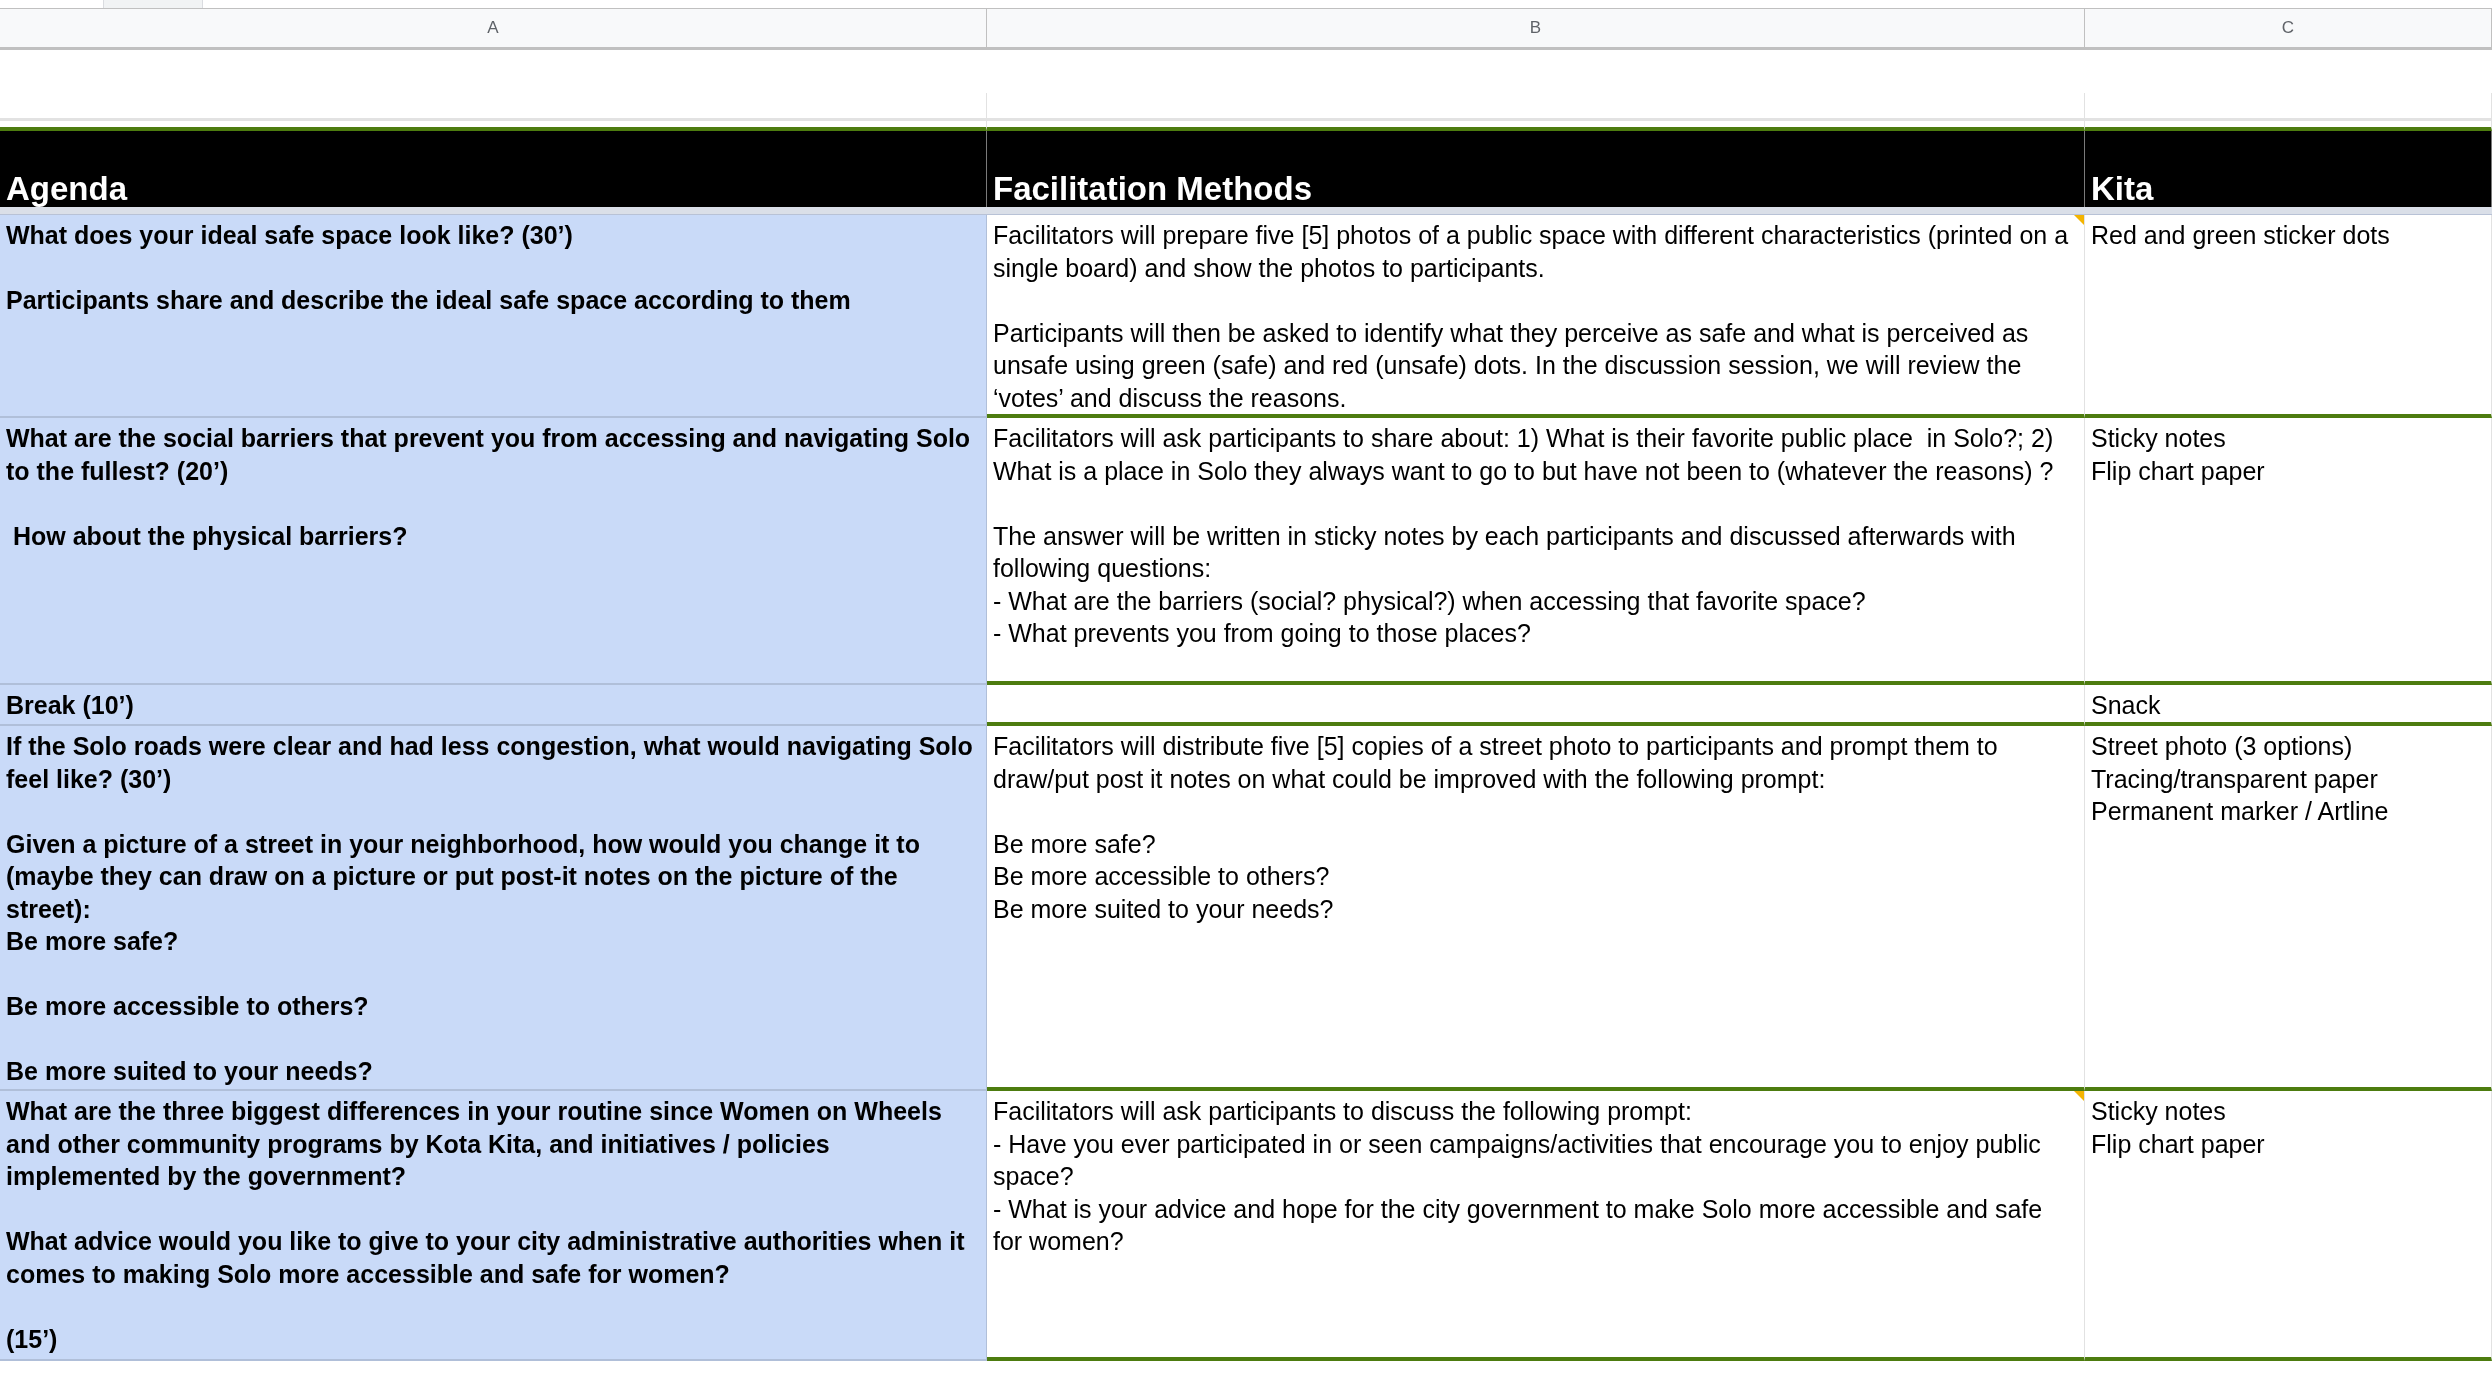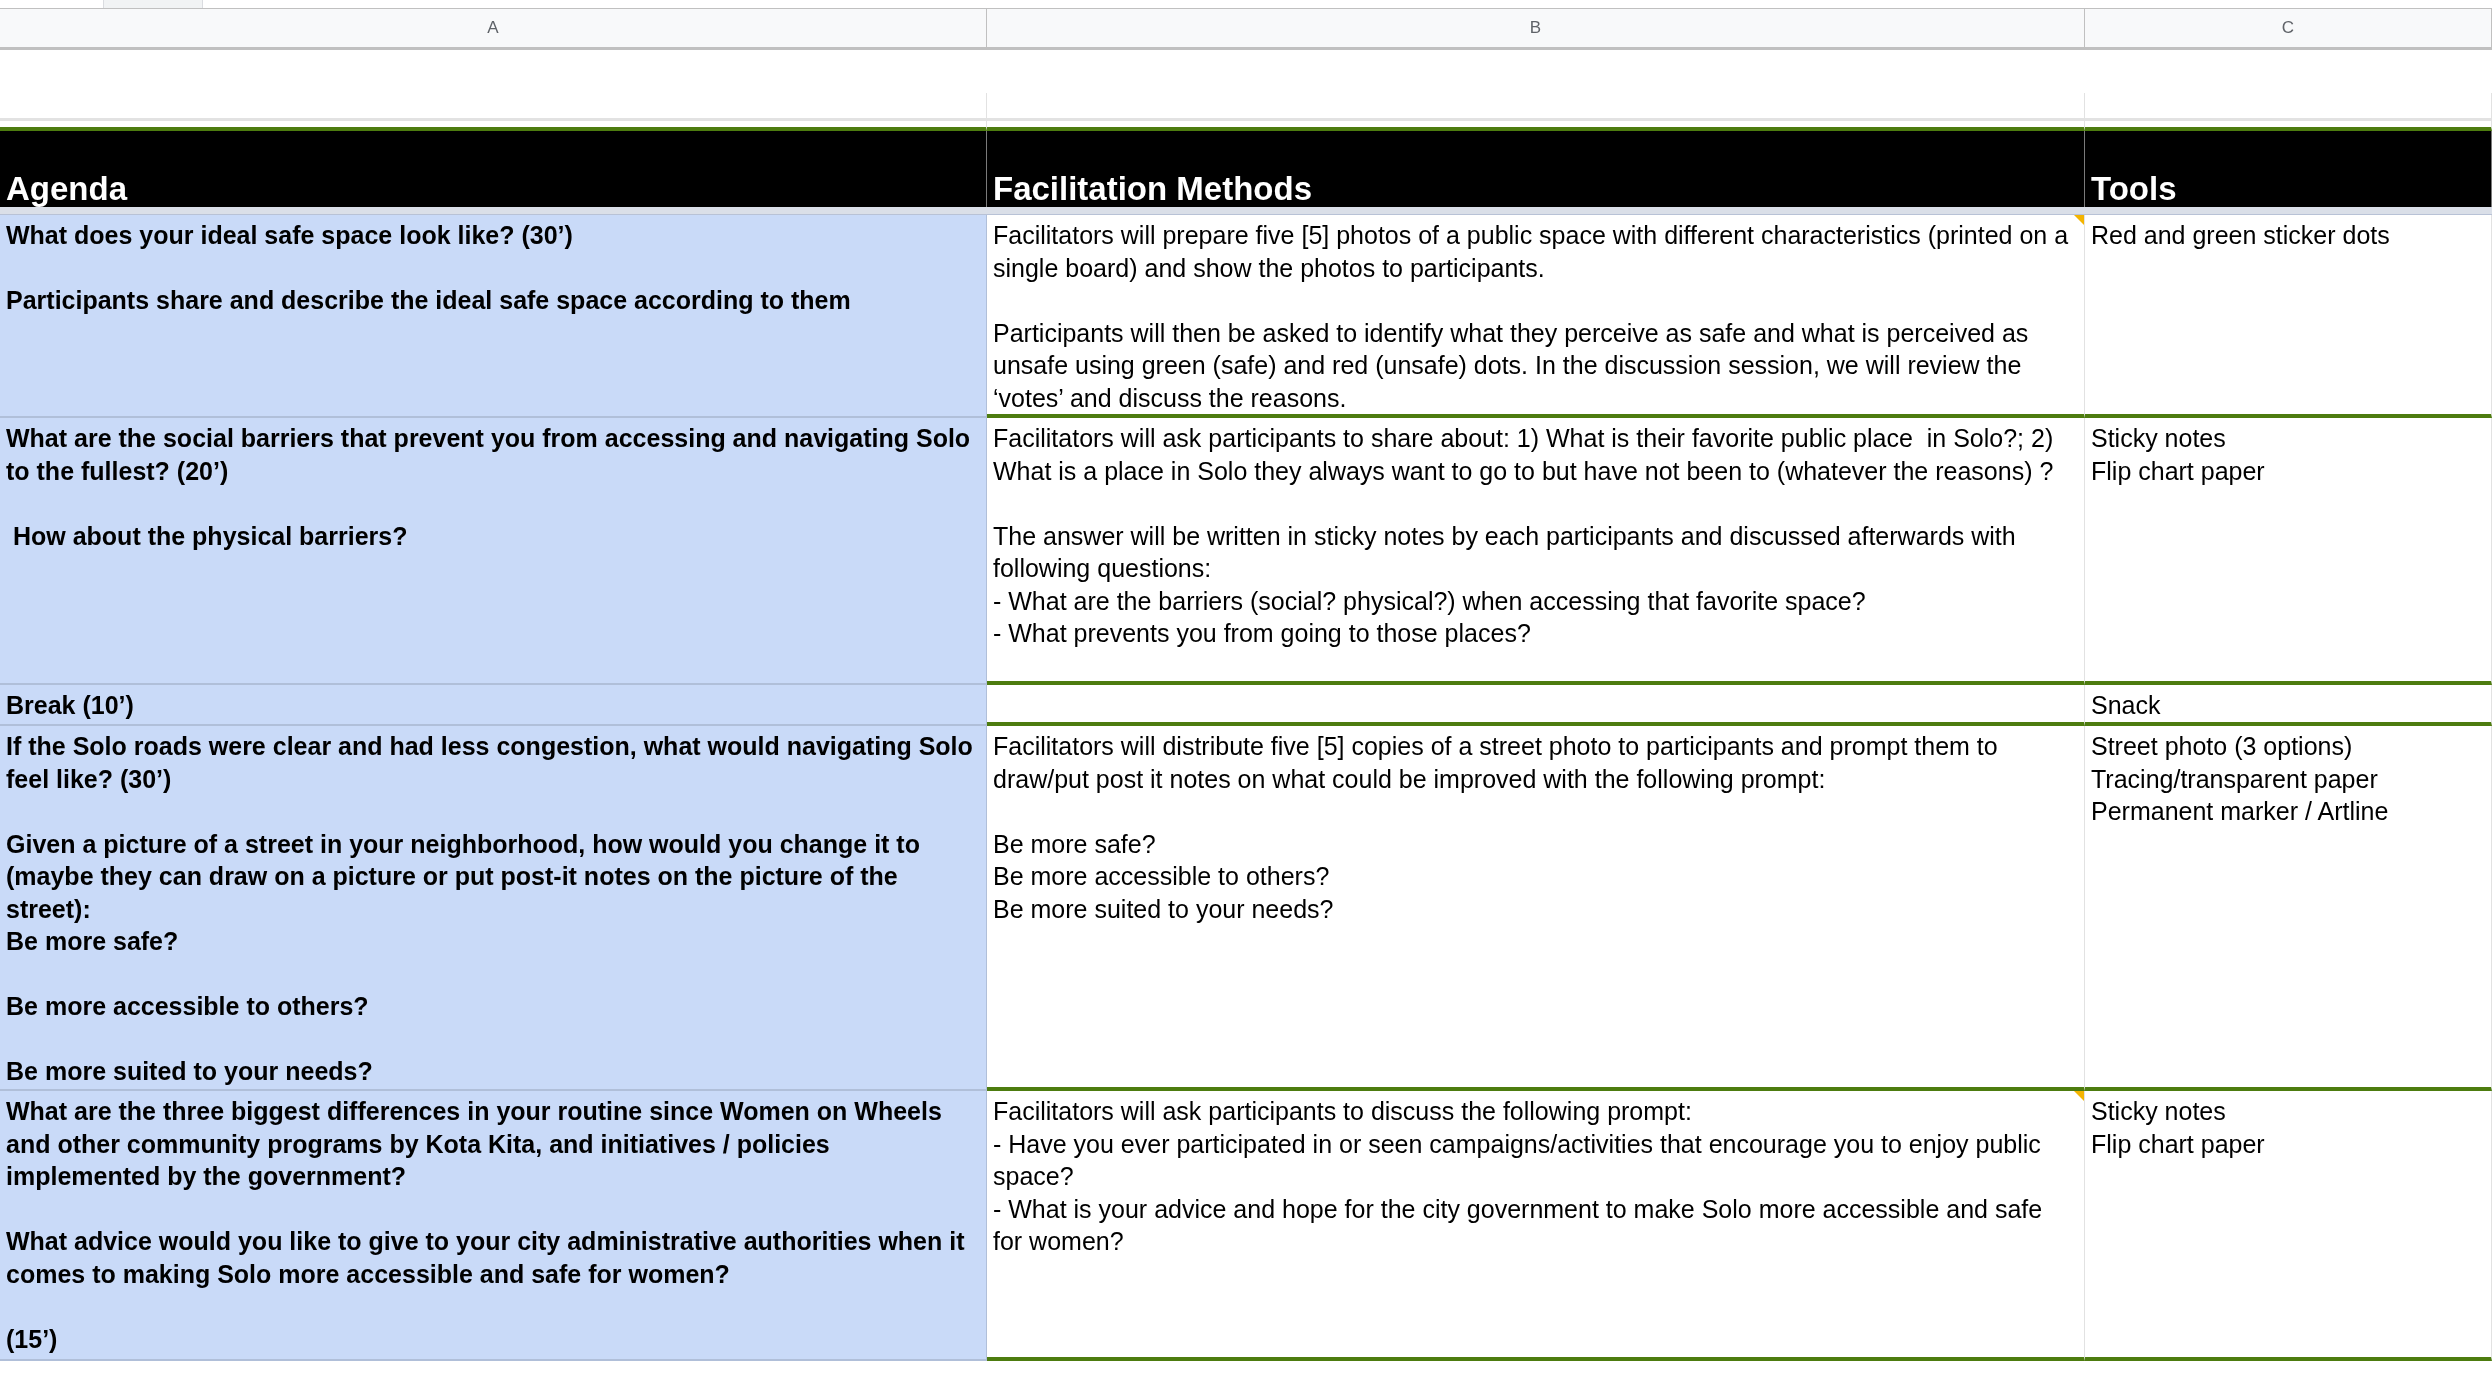--- a/index.html
+++ b/index.html
@@ -49,21 +49,21 @@
     <div class="cell colC"></div>
   </div>
   <div class="row blank-row">
     <div class="cell colA"></div>
     <div class="cell colB"></div>
     <div class="cell colC"></div>
   </div>
   <div class="row hdr-row">
     <div class="cell colA">Agenda</div>
     <div class="cell colB">Facilitation Methods</div>
-    <div class="cell colC">Tools</div>
+    <div class="cell colC">Kita</div>
   </div>
   <div class="freeze"></div>
 
   <div class="row r1">
     <div class="cell colA agenda">What does your ideal safe space look like? (30’)
 
 Participants share and describe the ideal safe space according to them</div>
     <div class="cell colB"><span>Facilitators will prepare five [5] photos of a public space with different characteristics (printed on a single board) and show the photos to participants.
 
 Participants will then be asked to identify what they perceive as safe and what is perceived as unsafe using green (safe) and red (unsafe) dots. In the discussion session, we will review the ‘votes’ and discuss the reasons.</span><span class="note-mark"></span></div>

